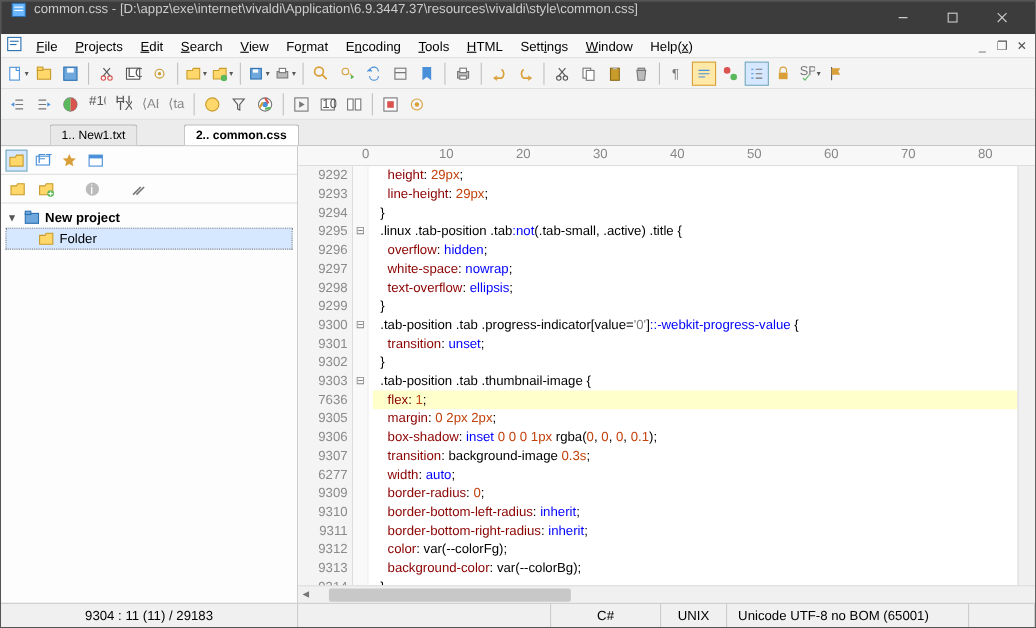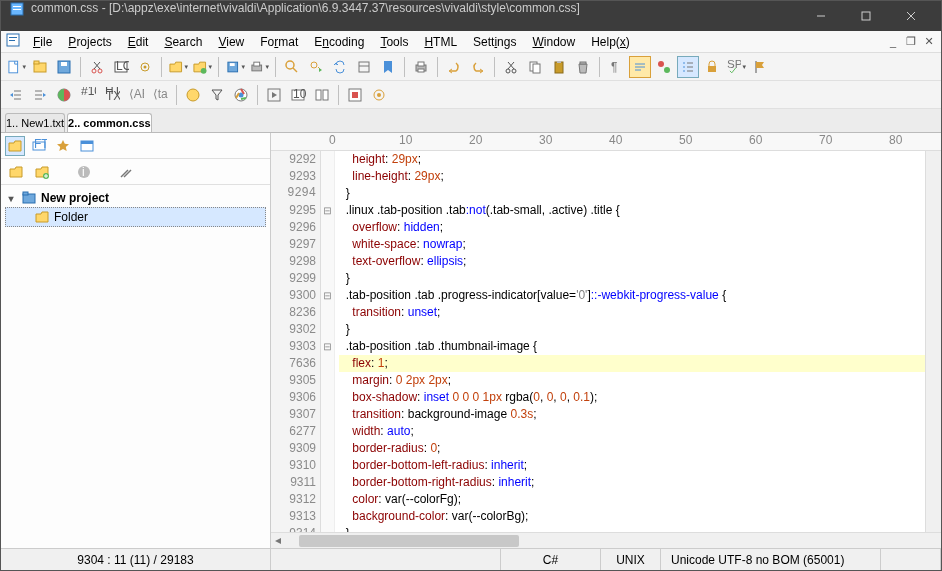--- a/index.html
+++ b/index.html
@@ -21,21 +21,21 @@
 
 
 .toolbar { background: #f4f4f4; height: 28px; display: flex; align-items: center; padding: 0 4px; border-bottom: 1px solid #e0e0e0; gap: 2px; }
 .tbtn { width: 22px; height: 22px; display: flex; align-items: center; justify-content: center; border: 1px solid transparent; }
 .tsep { width: 1px; height: 20px; background: #c0c0c0; margin: 0 3px; }
 .tbtn svg { width: 16px; height: 16px; }
 .ddarr { font-size: 7px; color:#555; margin-left:1px; }
 
 
 .filetabs { background: #ececec; height: 24px; display: flex; align-items: flex-end; padding: 0 4px; border-bottom: 1px solid #bbb; }
-.filetab { padding: 3px 0; border: 1px solid #bbb; border-bottom: none; margin-right: 2px; background: #e8e8e8; border-radius: 3px 3px 0 0; font-size:11px; }
+.filetab { padding: 3px 10px; border: 1px solid #bbb; border-bottom: none; margin-right: 2px; background: #e8e8e8; border-radius: 3px 3px 0 0; font-size:11px;margin-left:40px; }
 .filetab.active { background: #fff; font-weight: bold; }
 
 
 .main { flex: 1; display: flex; min-height: 0; }
 .sidebar { width: 270px; background: #fdfdfd; border-right: 1px solid #ccc; display: flex; flex-direction: column; }
 .side-tb { height: 26px; display: flex; align-items: center; padding: 0 4px; gap: 4px; border-bottom: 1px solid #e0e0e0; }
 .side-tb .tbtn { width:20px; height:20px; }
 .side-tb2 { height: 26px; display: flex; align-items: center; padding: 0 4px; gap: 4px; border-bottom: 1px solid #e0e0e0; }
 .tree { flex:1; padding: 4px; font-size:12px; }
 .tree-item { display:flex; align-items:center; gap:4px; padding:1px 0; }
@@ -515,28 +515,28 @@
       </div>
     </div>
   </div>
 
   <div class="editor-wrap">
     <div class="ruler" id="ruler"><span>0</span><span>10</span><span>20</span><span>30</span><span>40</span><span>50</span><span>60</span><span>70</span><span>80</span></div>
     <div class="code-area">
       <div class="gutter" id="gutter">
           <div style="height: 17px;">9292</div>
           <div style="height: 17px;">9293</div>
-          <div style="height: 17px; font-family: Liberation Mono, monospace;">9294</div>
+          <div style="height: 17px;">9294</div>
           <div style="height: 17px;">9295</div>
           <div style="height: 17px;">9296</div>
           <div style="height: 17px;">9297</div>
           <div style="height: 17px;">9298</div>
           <div style="height: 17px;">9299</div>
           <div style="height: 17px;">9300</div>
-          <div style="height: 17px;">8236</div>
+          <div style="height: 17px;">9301</div>
           <div style="height: 17px;">9302</div>
           <div style="height: 17px;">9303</div>
           <div style="height: 17px;">7636</div>
           <div style="height: 17px;">9305</div>
           <div style="height: 17px;">9306</div>
           <div style="height: 17px;">9307</div>
           <div style="height: 17px;">6277</div>
           <div style="height: 17px;">9309</div>
           <div style="height: 17px;">9310</div>
           <div style="height: 17px;">9311</div>

